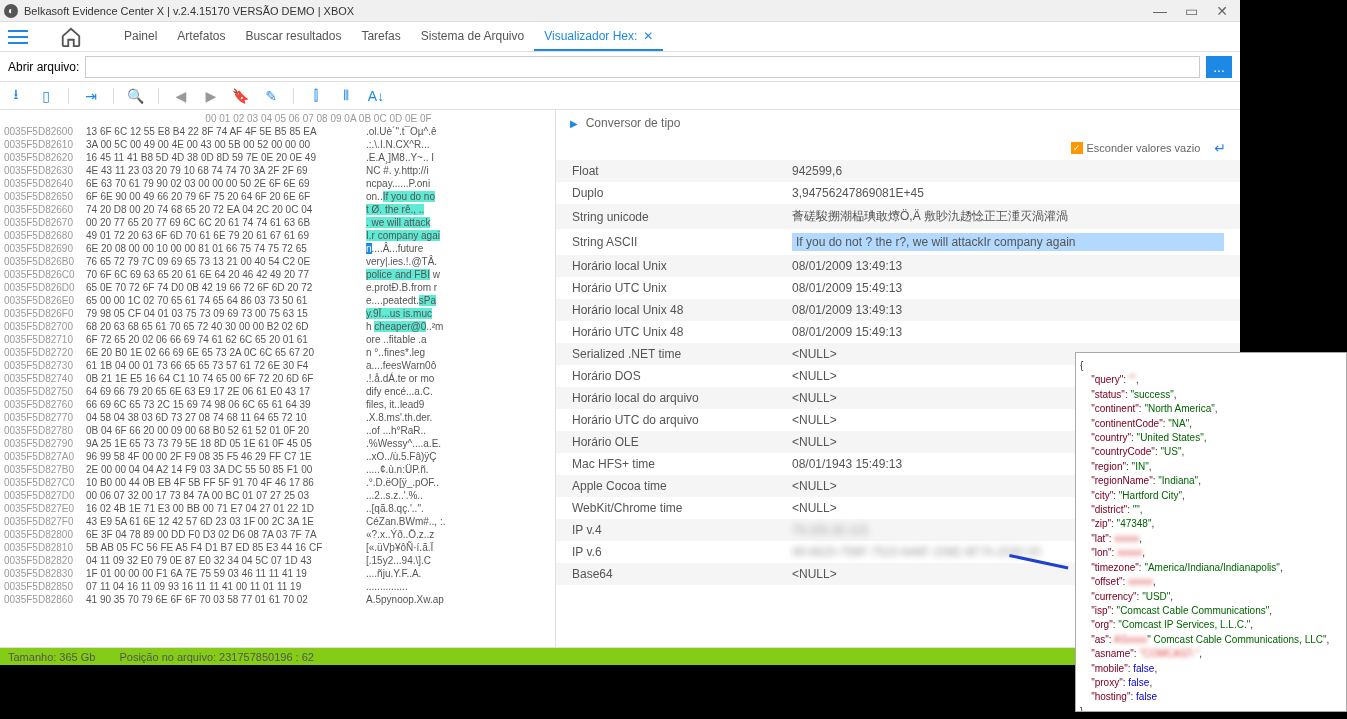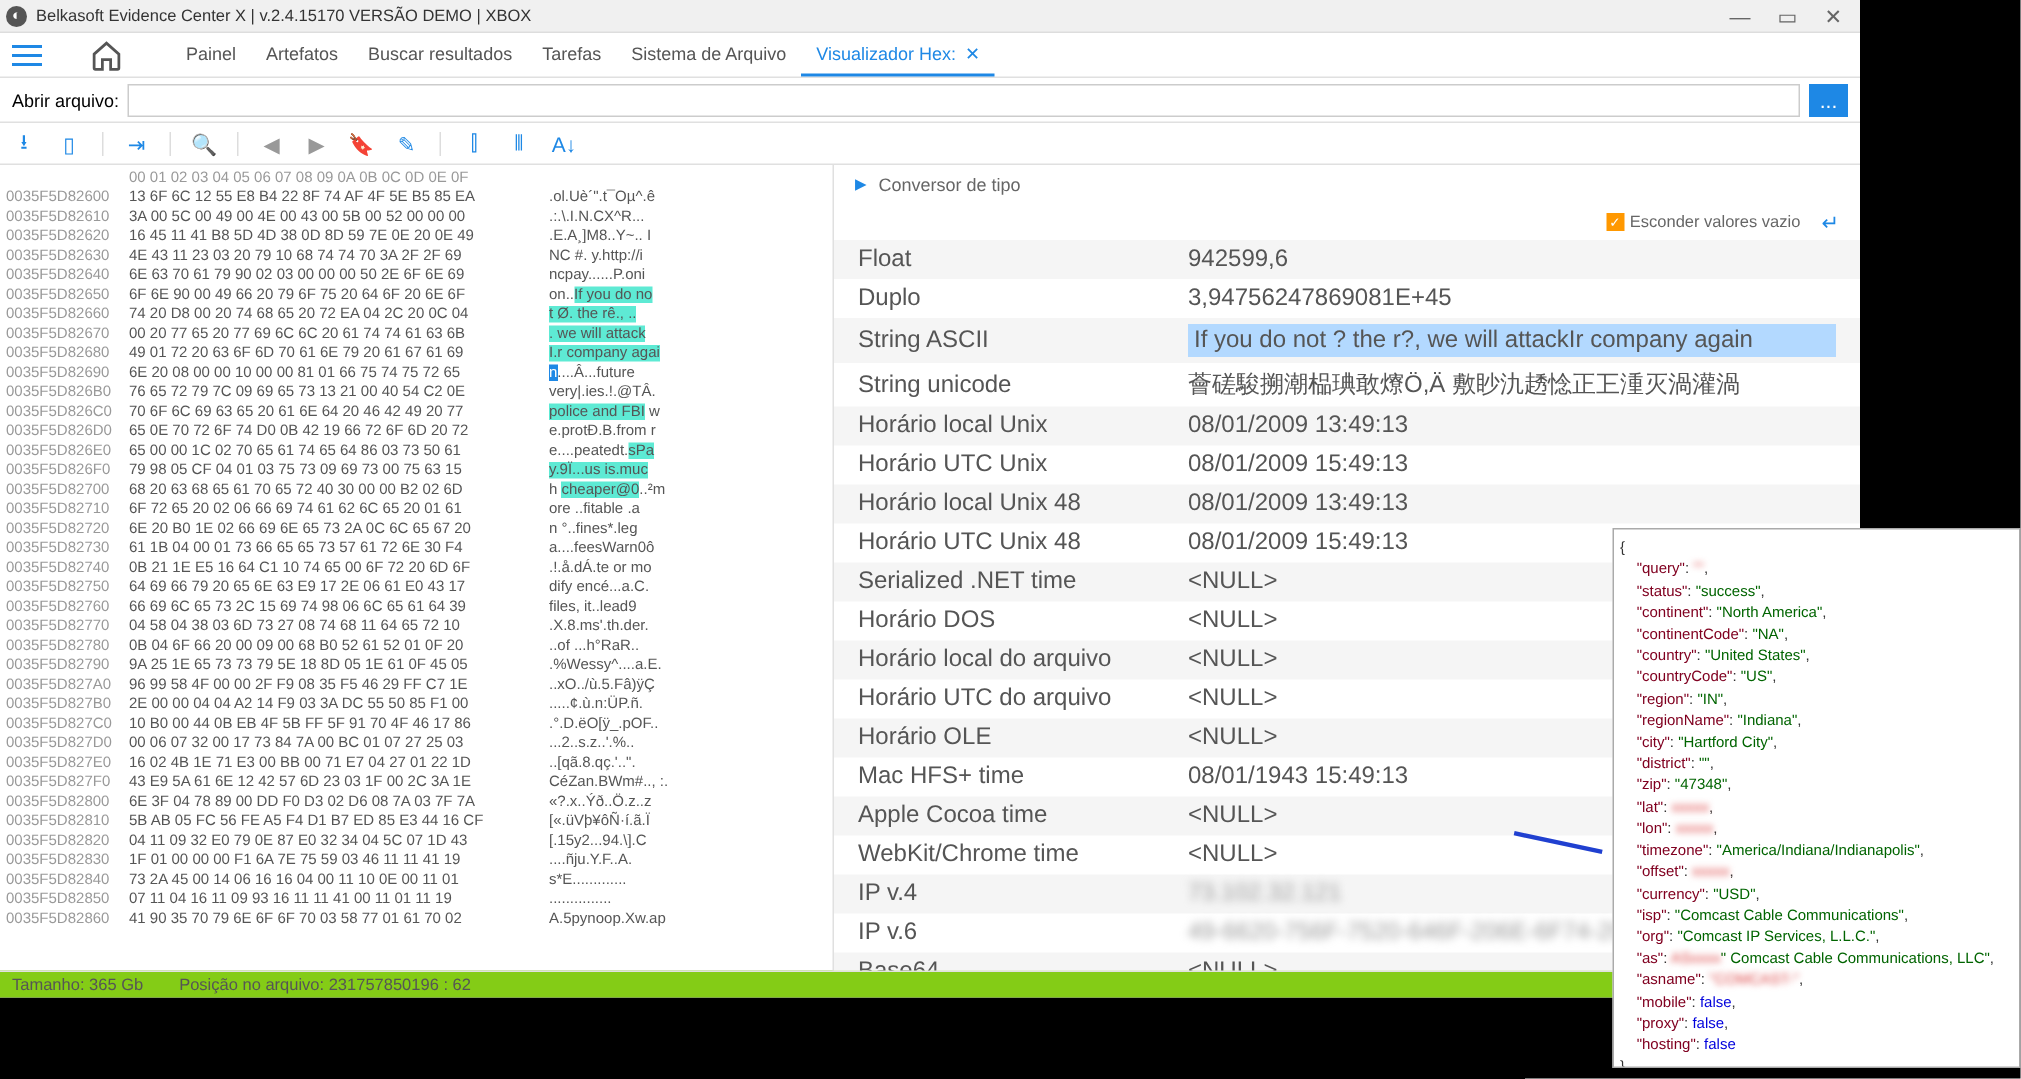--- a/index.html
+++ b/index.html
@@ -17,34 +17,34 @@
 .tab .x { margin-left: 6px; color: #1e88e5; }
 .openfile { height: 30px; display: flex; align-items: center; padding: 0 8px; gap: 6px; border-bottom: 1px solid #e0e0e0; font-size: 12px; }
 .openfile input { flex: 1; height: 22px; border: 1px solid #ccc; padding: 2px 6px; font-size: 11px; }
 .openfile .btn { width: 26px; height: 22px; background: #1e88e5; color: #fff; display: flex; align-items: center; justify-content: center; font-size: 14px; cursor:pointer;}
 .toolbar { height: 28px; display: flex; align-items: center; padding: 0 8px; gap: 14px; border-bottom: 1px solid #e0e0e0; color: #1e88e5; font-size: 14px; }
 .toolbar .sep { width: 1px; height: 16px; background: #ddd; }
 .toolbar .ic { cursor: pointer; width:16px; display:flex; justify-content:center;}
 .toolbar .ic.gray { color: #999; }
 .content { display: flex; height: calc(100% - 22px - 30px - 30px - 28px - 18px); }
 .hexpane { width: 555px; overflow: hidden; font-family: 'Consolas', monospace; font-size: 10px; line-height: 13px; padding: 2px 4px; }
-.hexheader { color: #999; padding-left: 82px; letter-spacing: 0; white-space: pre; }
+.hexheader { color: #999; padding-left: 82px; letter-spacing: 0; white-space: pre; text-align: center; }
 .hexrow { display: flex; white-space: pre; }
 .hexrow .addr { color: #999; width: 82px; }
 .hexrow .bytes { width: 280px; color: #555; }
 .hexrow .ascii { color: #555; }
 .hexrow .hl { background: #5eead4; }
 .hexrow .hlb { background: #1e88e5; color: #fff; }
 .side { flex: 1; border-left: 1px solid #e0e0e0; display: flex; flex-direction: column; overflow: hidden;}
 .side-h { padding: 6px 14px; font-size: 12px; color: #666; display: flex; align-items: center; gap: 8px; }
 .side-h .arrow { color: #1e88e5; font-size: 10px;}
 .side-h2 { text-align: right; padding: 4px 14px; font-size: 11px; color: #666; display:flex; justify-content:flex-end; align-items:center; gap:4px;}
 .side-h2 .chk { width:12px; height:12px; background:#ff9800; color:#fff; font-size:9px; display:flex;align-items:center;justify-content:center;}
 .side-h2 .ret { color:#1e88e5; margin-left:10px; font-size:14px;}
-.kv { display: flex; padding: 4px 16px; font-size: 16px; color: #555; align-items: center; }
+.kv { display: flex; padding: 4px 16px; font-size: 12px; color: #555; align-items: center; }
 .kv:nth-child(odd) { background: #f5f5f5; }
 .kv .k { width: 220px; }
 .kv .v { flex: 1; }
 .kv .v.hl { background: #b3d9ff; padding: 2px 4px; }
 .kv .v.blur { filter: blur(3px); color:#999;}
 .statusbar { height: 18px; background: #84cc16; border-top: 1px solid #e0e0e0; font-size: 11px; color: #555; display: flex; align-items: center; padding: 0 8px; gap: 24px; }
 .json-overlay { position: absolute; right: 0; top: 352px; width: 272px; height: 360px; background: #fff; border: 1px solid #aaa; font-family: Consolas, monospace; font-size: 10px; line-height: 14.4px; padding: 6px 4px; overflow:hidden; white-space: pre; color:#333;}
 .json-overlay .key { color: #800020; }
 .json-overlay .str { color: #006400; }
 .json-overlay .bl { filter: blur(2px); color:#d44;}
@@ -142,21 +142,20 @@
           <div class="hexrow"><span class="addr">0035F5D827A0  </span><span class="bytes">96 99 58 4F 00 00 2F F9 08 35 F5 46 29 FF C7 1E  </span><span class="ascii">..xO../ù.5.Fâ)ÿÇ</span></div>
           <div class="hexrow"><span class="addr">0035F5D827B0  </span><span class="bytes">2E 00 00 04 04 A2 14 F9 03 3A DC 55 50 85 F1 00  </span><span class="ascii">.....¢.ù.n:ÜP.ñ.</span></div>
           <div class="hexrow"><span class="addr">0035F5D827C0  </span><span class="bytes">10 B0 00 44 0B EB 4F 5B FF 5F 91 70 4F 46 17 86  </span><span class="ascii">.°.D.ëO[ÿ_.pOF..</span></div>
           <div class="hexrow"><span class="addr">0035F5D827D0  </span><span class="bytes">00 06 07 32 00 17 73 84 7A 00 BC 01 07 27 25 03  </span><span class="ascii">...2..s.z..'.%..</span></div>
           <div class="hexrow"><span class="addr">0035F5D827E0  </span><span class="bytes">16 02 4B 1E 71 E3 00 BB 00 71 E7 04 27 01 22 1D  </span><span class="ascii">..[qã.8.qç.'..".</span></div>
           <div class="hexrow"><span class="addr">0035F5D827F0  </span><span class="bytes">43 E9 5A 61 6E 12 42 57 6D 23 03 1F 00 2C 3A 1E  </span><span class="ascii">CéZan.BWm#.., :.</span></div>
           <div class="hexrow"><span class="addr">0035F5D82800  </span><span class="bytes">6E 3F 04 78 89 00 DD F0 D3 02 D6 08 7A 03 7F 7A  </span><span class="ascii">«?.x..Ýð..Ö.z..z</span></div>
           <div class="hexrow"><span class="addr">0035F5D82810  </span><span class="bytes">5B AB 05 FC 56 FE A5 F4 D1 B7 ED 85 E3 44 16 CF  </span><span class="ascii">[«.üVþ¥ôÑ·í.ã.Ï</span></div>
           <div class="hexrow"><span class="addr">0035F5D82820  </span><span class="bytes">04 11 09 32 E0 79 0E 87 E0 32 34 04 5C 07 1D 43  </span><span class="ascii">[.15y2...94.\].C</span></div>
           <div class="hexrow"><span class="addr">0035F5D82830  </span><span class="bytes">1F 01 00 00 00 F1 6A 7E 75 59 03 46 11 11 41 19  </span><span class="ascii">....ñju.Y.F..A.</span></div>
-          <div class="hexrow"><span class="addr">0035F5D82840  </span><span class="bytes">73 2A 45 00 14 06 16 16 04 00 11 10 0E 00 11 01  </span><span class="ascii">s*E.............</span></div>
           <div class="hexrow"><span class="addr">0035F5D82850  </span><span class="bytes">07 11 04 16 11 09 93 16 11 11 41 00 11 01 11 19  </span><span class="ascii">...............</span></div>
           <div class="hexrow"><span class="addr">0035F5D82860  </span><span class="bytes">41 90 35 70 79 6E 6F 6F 70 03 58 77 01 61 70 02  </span><span class="ascii">A.5pynoop.Xw.ap</span></div>
         </div>
     </div>
     <div class="side">
       <div class="side-h">
         <span class="arrow">▶</span>
         <span>Conversor de tipo</span>
       </div>
       <div class="side-h2">
@@ -167,26 +166,26 @@
       <div id="kvrows">
           <div class="kv">
             <span class="k">Float</span>
             <span class="v">942599,6</span>
           </div>
           <div class="kv">
             <span class="k">Duplo</span>
             <span class="v">3,94756247869081E+45</span>
           </div>
           <div class="kv">
+            <span class="k">String unicode</span>
+            <span class="v">薈磋駿搠潮榀琠敢爎Ö,Ä 敷眇氿䞬惗正㠪湩灭渦灌渦</span>
+          </div>
+          <div class="kv">
             <span class="k">String ASCII</span>
             <span class="v hl">If you do not ? the r?, we will attackIr company again</span>
-          </div>
-          <div class="kv">
-            <span class="k">String unicode</span>
-            <span class="v">薈磋駿搠潮榀琠敢爎Ö,Ä 敷眇氿䞬惗正㠪湩灭渦灌渦</span>
           </div>
           <div class="kv">
             <span class="k">Horário local Unix</span>
             <span class="v">08/01/2009 13:49:13</span>
           </div>
           <div class="kv">
             <span class="k">Horário UTC Unix</span>
             <span class="v">08/01/2009 15:49:13</span>
           </div>
           <div class="kv">

